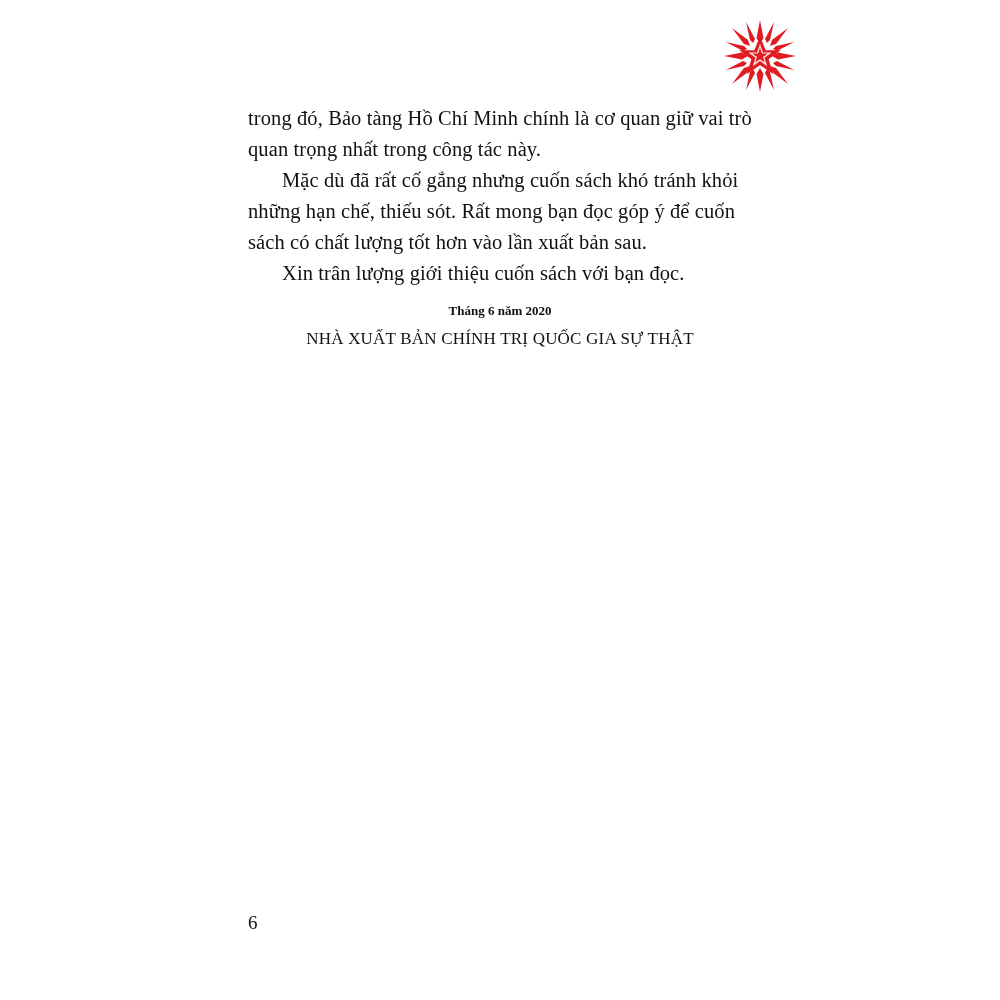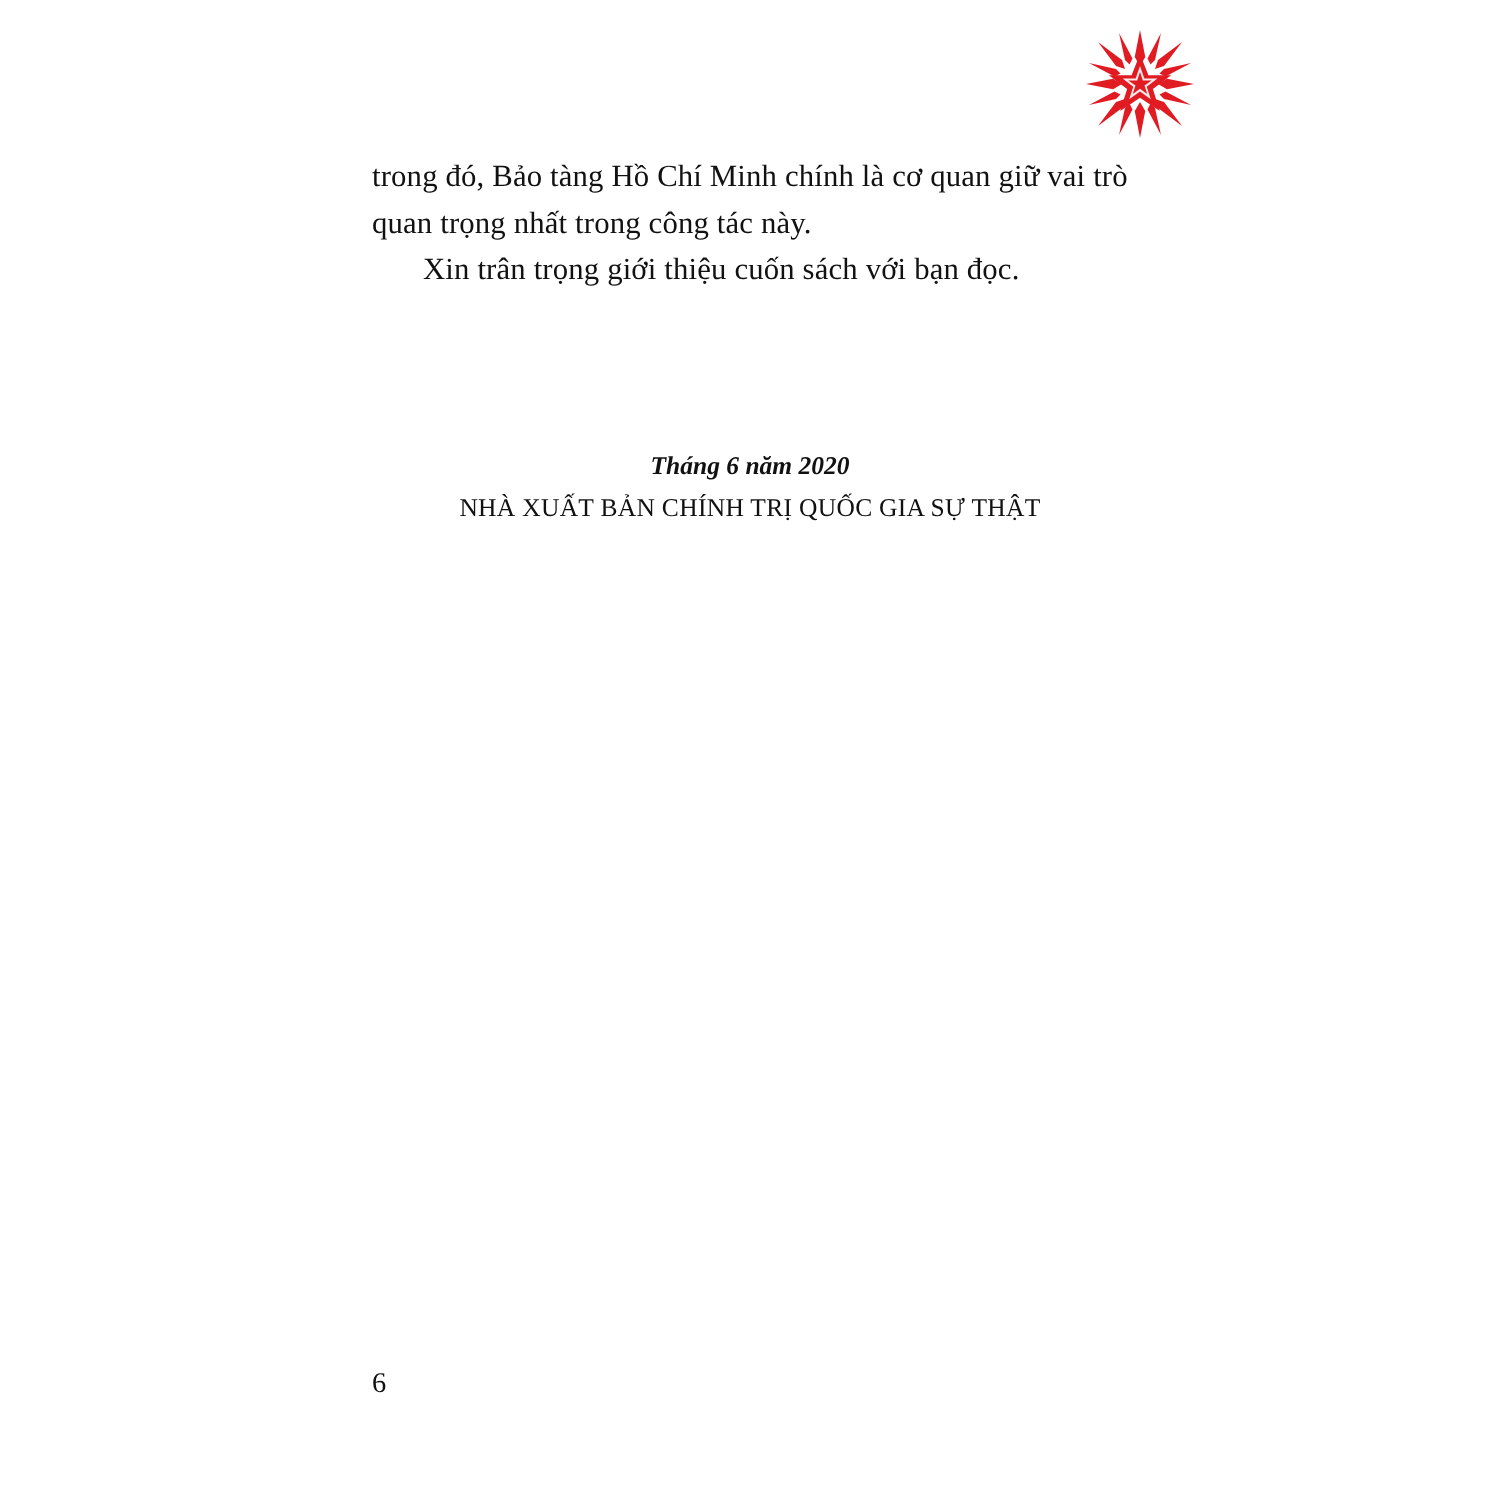--- a/index.html
+++ b/index.html
@@ -59,22 +59,21 @@
 
   
   .signature {
     position: absolute;
     top: 297px;
     left: 248px;
     width: 504px;
     text-align: center;
   }
   .sig-date {
-    font-size: 17px;
-    font-style: italic;
+    font-size: 13px;
     font-weight: bold;
     line-height: 28px;
     margin: 0;
   }
   .sig-publisher {
     font-size: 17px;
     line-height: 28px;
     margin: 0;
     letter-spacing: 0.2px;
   }
@@ -120,21 +119,22 @@
         <path d="M38 26 L40.9 34.4 L49.6 34.4 L42.5 39.8 L45.2 48.2 L38 43 L30.8 48.2 L33.5 39.8 L26.4 34.4 L35.1 34.4 Z" opacity="0.9"></path>
       </g>
       <g fill="#e11b22">
         <path d="M38 30 L39.9 35.6 L45.8 35.6 L41 39 L42.8 44.6 L38 41.2 L33.2 44.6 L35 39 L30.2 35.6 L36.1 35.6 Z"></path>
       </g>
     </svg>
   </div>
 
   <div class="text-column">
     <p class="para last-line-left">trong đó, Bảo tàng Hồ Chí Minh chính là cơ quan giữ vai trò quan trọng nhất trong công tác này.</p>
-    <p class="para indent last-line-left">Xin trân trọng giới thiệu cuốn sách với bạn đọc.</p>
+    <p class="para indent last-line-left">Mặc dù đã rất cố gắng nhưng cuốn sách khó tránh khỏi những hạn chế, thiếu sót. Rất mong bạn đọc góp ý để cuốn sách có chất lượng tốt hơn vào lần xuất bản sau.</p>
+    <p class="para indent last-line-left">Xin trân lượng giới thiệu cuốn sách với bạn đọc.</p>
   </div>
 
   <div class="signature">
     <p class="sig-date">Tháng 6 năm 2020</p>
     <p class="sig-publisher">NHÀ XUẤT BẢN CHÍNH TRỊ QUỐC GIA SỰ THẬT</p>
   </div>
 
   <div class="folio">6</div>
 
 </div>

